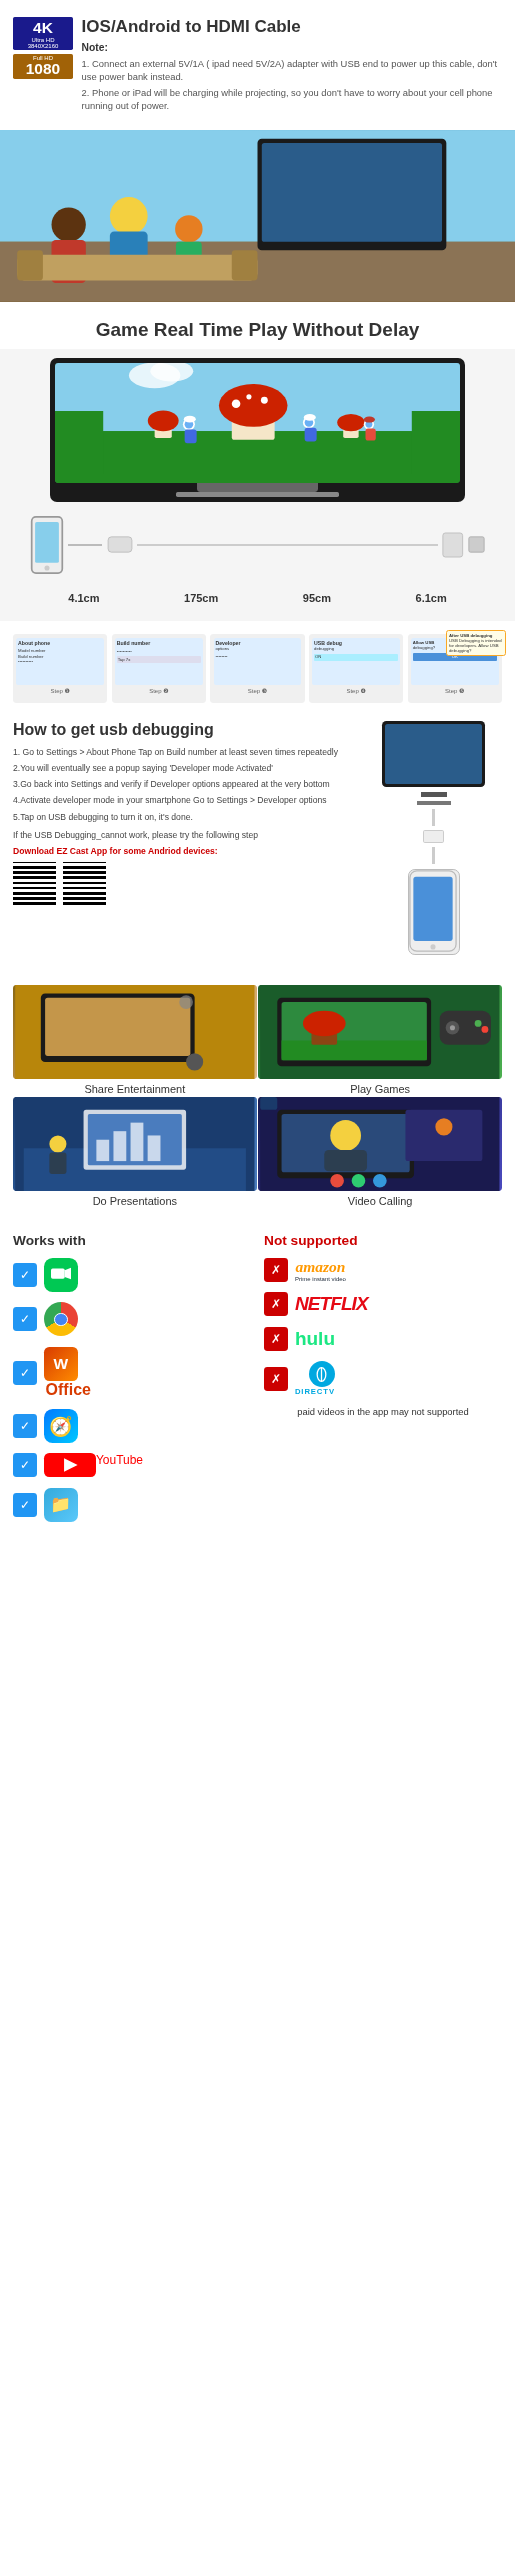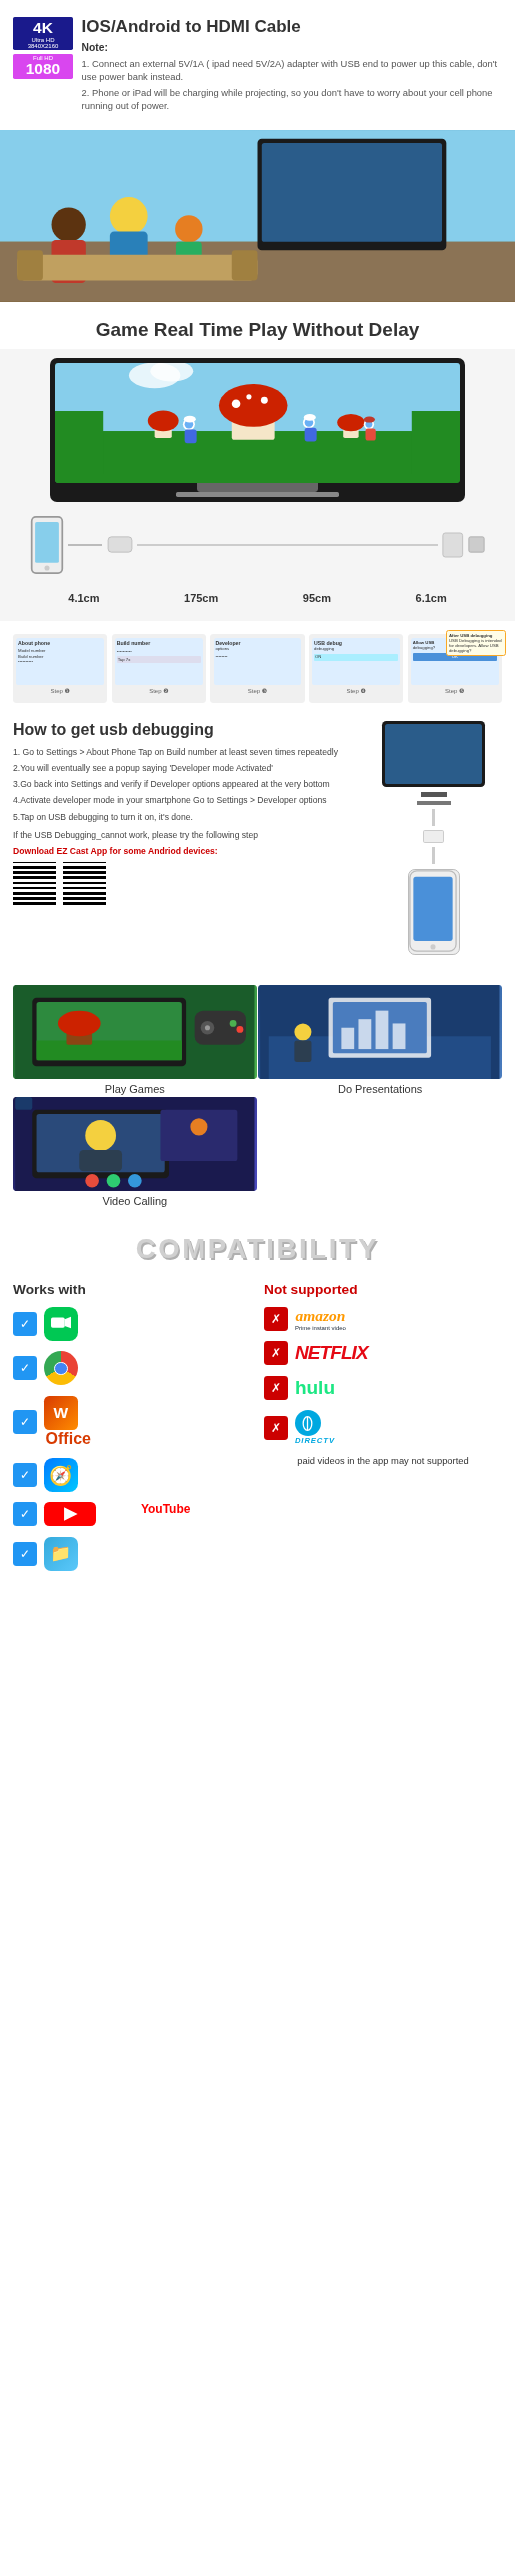--- a/index.html
+++ b/index.html
@@ -36,21 +36,21 @@
       font-weight: bold;
       color: #fff;
     }
     .badge-4k .ultra-hd {
       font-size: 6px;
     }
     .badge-4k .resolution {
       font-size: 6px;
     }
     .badge-1080 {
-      background: #d946ef;
+      background: #a16207;
       color: #fff;
       font-size: 7.7px;
       padding: 1.7px 3.4px;
       border-radius: 1.7px;
       text-align: center;
     }
     .badge-1080 .full {
       font-size: 6px;
     }
     .badge-1080 .hd-num {
@@ -503,22 +503,21 @@
     
     .hulu-logo {
       color: #1CE783;
       font-size: 19px;
       font-weight: 900;
     }
     
     .directv-logo {
       display: flex;
       flex-direction: column;
-      align-items: flex-start;
-      font-style: italic;
+      align-items: flex-end;
     }
     .directv-icon {
       width: 26px;
       height: 26px;
       background: #00A8E0;
       border-radius: 50%;
       display: flex;
       align-items: center;
       justify-content: center;
       color: white;
@@ -540,22 +539,21 @@
 
     .office-text-label {
       font-size: 16px;
       color: #D83B01;
       font-weight: bold;
       margin-left: 1.7px;
     }
     .youtube-text-label {
       font-size: 12px;
       color: #FF0000;
-      font-weight: bold;
-      margin-left: 45px;
+      font-weight: normal;
     }
 
     
     .smurf-scene {
       width: 100%;
       height: 100%;
       background: 
         linear-gradient(to bottom, #87CEEB 0%, #87CEEB 40%, #228B22 40%, #228B22 100%);
       position: relative;
       display: flex;
@@ -802,20 +800,32 @@
           <circle cx="28" cy="90" r="3" fill="#ccc"></circle>
         </svg>
       </div>
     </div>
   </div>
 </div>
 
 <div>
   <div class="use-cases">
     <div class="use-case-item">
+      <div class="use-case-image entertainment-img">
+        <svg width="100%" height="94" viewBox="0 0 280 110">
+          <rect x="0" y="0" width="280" height="110" fill="#b8860b"></rect>
+          <rect x="30" y="10" width="180" height="80" rx="5" fill="#1a1a1a"></rect>
+          <rect x="35" y="15" width="170" height="68" rx="3" fill="#c4964a"></rect>
+          <circle cx="210" cy="90" r="10" fill="#555"></circle>
+          <circle cx="200" cy="20" r="8" fill="#888" opacity="0.7"></circle>
+        </svg>
+      </div>
+      <div class="use-case-label">Share Entertainment</div>
+    </div>
+    <div class="use-case-item">
       <div class="use-case-image games-img">
         <svg width="100%" height="94" viewBox="0 0 280 110">
           <rect x="0" y="0" width="280" height="110" fill="#1a5c2a"></rect>
           <rect x="20" y="15" width="180" height="80" rx="5" fill="#1a1a1a"></rect>
           <rect x="25" y="20" width="170" height="68" rx="3" fill="#2d8a3e"></rect>
 
           <rect x="25" y="65" width="170" height="23" fill="#228B22"></rect>
           <rect x="60" y="45" width="30" height="25" rx="2" fill="#8B4513"></rect>
           <ellipse cx="75" cy="45" rx="25" ry="15" fill="#cc2200"></ellipse>
 
@@ -868,21 +878,20 @@
           <circle cx="115" cy="98" r="8" fill="#2ecc71"></circle>
           <circle cx="140" cy="98" r="8" fill="#3498db"></circle>
         </svg>
       </div>
       <div class="use-case-label">Video Calling</div>
     </div>
   </div>
 </div>
 
 <div class="compatibility-section">
-  <div class="compatibility-title">COMPATIBILITY</div>
 
   <div class="compat-columns">
 
     <div>
       <div class="compat-col-title works-title">Works with</div>
 
       <div class="compat-item">
         <div class="compat-check">✓</div>
         <div class="app-logo">
           <div class="facetime-logo">

